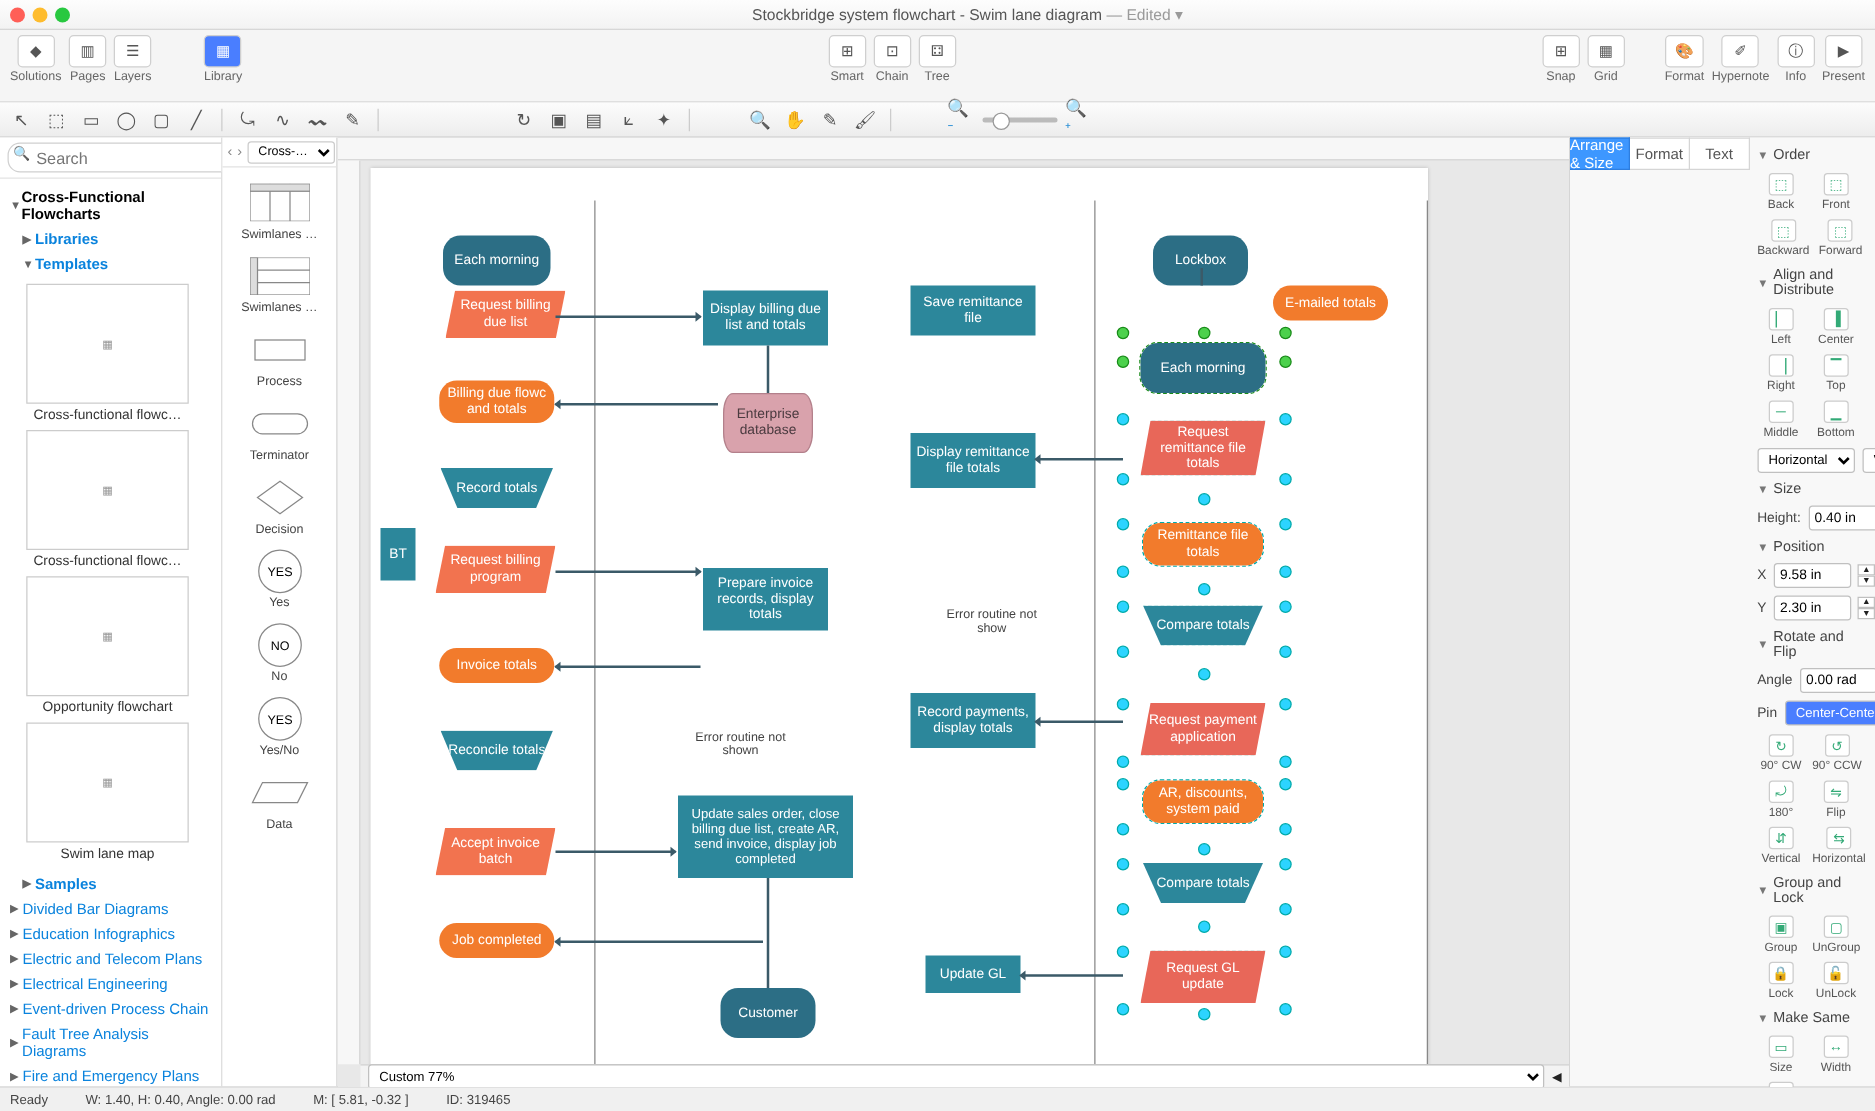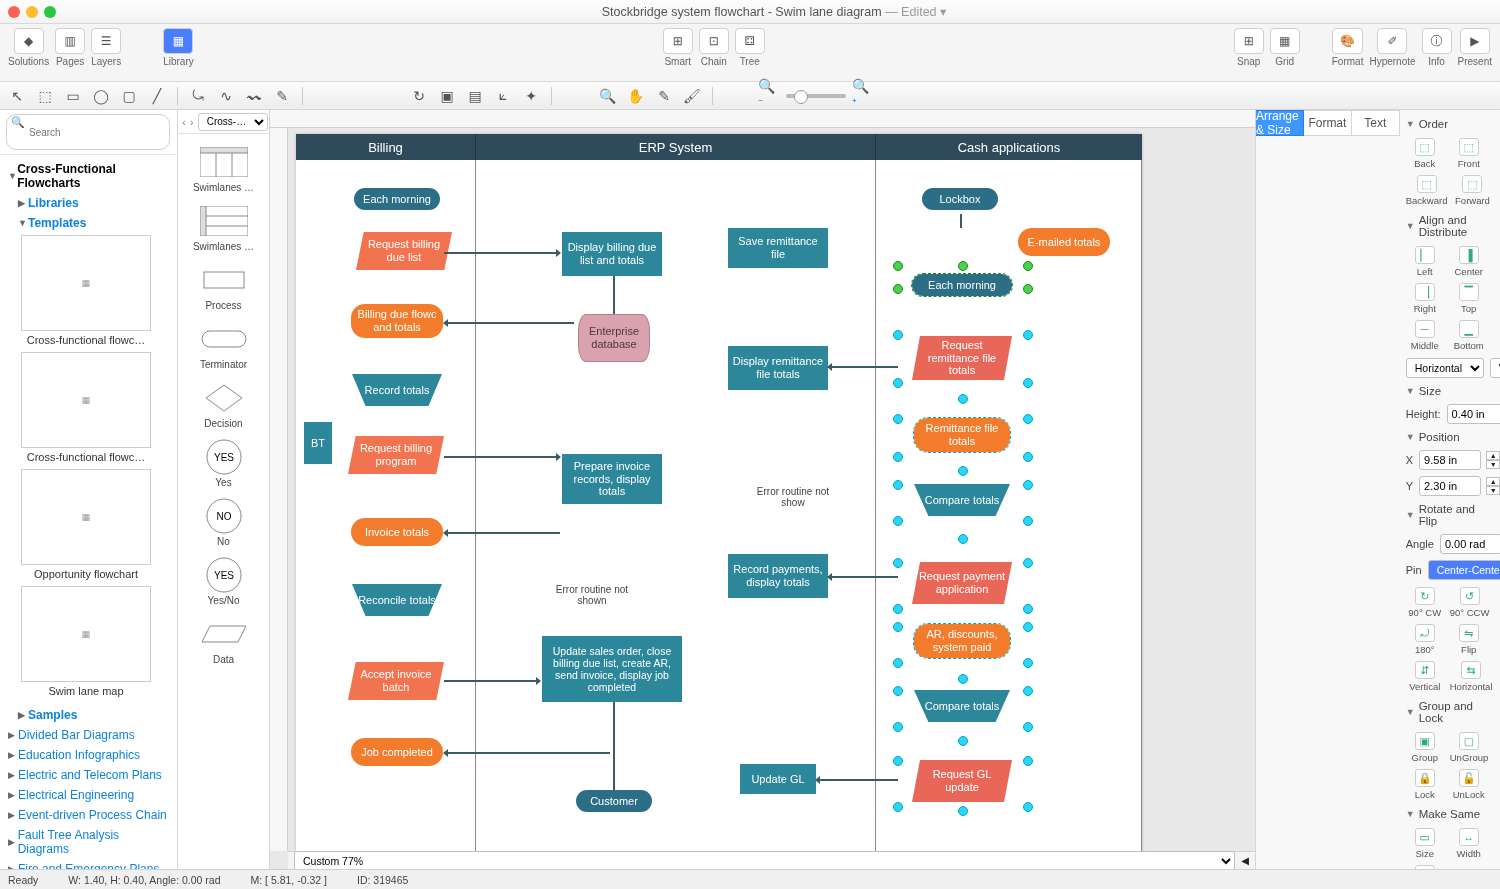--- a/index.html
+++ b/index.html
@@ -25,21 +25,21 @@
 .toolstrip{height:28px;background:linear-gradient(#fcfcfc,#ededed);border-bottom:1px solid #d5d5d5;display:flex;align-items:center;padding:0 6px;gap:6px;}
 .tool{width:22px;height:20px;display:flex;align-items:center;justify-content:center;color:#555;border-radius:3px;font-size:14px;}
 .sep{width:1px;height:18px;background:#ccc;margin:0 3px;}
 .zoomslider{width:60px;height:4px;background:#bbb;border-radius:2px;position:relative;}
 .zoomslider::after{content:'';position:absolute;left:8px;top:-4px;width:12px;height:12px;border-radius:50%;background:#fff;border:1px solid #999;}
 
 
 .layout{display:flex;height:calc(100% - 24px - 58px - 28px - 20px);}
 .left-panel{width:178px;background:#fff;border-right:1px solid #d5d5d5;overflow:hidden;display:flex;flex-direction:column;}
 .search-row{display:flex;align-items:center;padding:4px 6px;border-bottom:1px solid #e4e4e4;}
-.search-input{flex:1;border:1px solid #d0d0d0;border-radius:10px;padding:2px 8px 2px 22px;height:36px;font-size:10px;color:#999;}
+.search-input{flex:1;border:1px solid #d0d0d0;border-radius:10px;padding:2px 8px 2px 22px;height:24px;font-size:13px;color:#999;}
 .search-wrap{position:relative;flex:1;}
 .search-wrap::before{content:'🔍';position:absolute;left:5px;top:2px;font-size:11px;color:#888;}
 .tree{padding:4px 4px;overflow:auto;}
 .tree-item{display:flex;align-items:center;padding:3px 4px;color:#0a83dd;font-size:12px;cursor:pointer;}
 .tree-item .arrow{width:10px;color:#666;font-size:9px;}
 .tree-item.bold{font-weight:600;}
 .tree-item.selected{color:#000;font-weight:600;}
 .thumb-grid{display:flex;flex-wrap:wrap;padding:4px 6px;gap:6px;}
 .thumb{width:160px;display:flex;flex-direction:column;align-items:center;gap:3px;}
 .thumb-box{width:130px;height:96px;background:#fff;border:1px solid #ccc;display:flex;align-items:center;justify-content:center;font-size:9px;color:#999;}
@@ -66,21 +66,21 @@
 .lane-header .hcell:last-child{border-right:none;}
 .lane-header .hcell.w1{flex:0 0 180px;}
 .lane-header .hcell.w2{flex:0 0 400px;}
 .lane-header .hcell.w3{flex:0 0 266px;}
 .lanes{position:absolute;top:26px;left:0;right:0;bottom:0;display:flex;}
 .lane{border-right:1px solid #888;}
 .lane.w1{width:180px;} .lane.w2{width:400px;} .lane.w3{width:266px;}
 
 
 .shape{position:absolute;display:flex;align-items:center;justify-content:center;text-align:center;color:#fff;font-size:11px;line-height:1.15;padding:3px;}
-.pill{border-radius:14px;background:#2c6e85;height:22px;}
+.pill{border-radius:14px;background:#2c6e85;height:40px;}
 .manual{background:#f2734f;color:#fff;clip-path:polygon(8% 0,100% 0,92% 100%,0 100%);height:38px;}
 .rnd{border-radius:14px;background:#f27b2c;height:28px;}
 .proc{background:#2c879b;height:38px;}
 .trap{background:#2c879b;clip-path:polygon(0 0,100% 0,85% 100%,15% 100%);height:32px;}
 .db{background:#d9a2ac;border-radius:8px/16px;border:1px solid #b3808b;height:48px;color:#4a3a3f;}
 .small{background:#2c879b;width:28px;height:42px;font-size:11px;}
 .note{position:absolute;font-size:10px;color:#444;text-align:center;}
 
 .sel .shape,.sel .manual,.sel .trap{outline:1px dashed #0aa;}
 .handle{position:absolute;width:10px;height:10px;border-radius:50%;background:#2cd4ff;border:1px solid #0aa;}
@@ -393,25 +393,20 @@
           <div class="shape-label">Data</div>
         </div>
     </div>
   </div>
 
   <div class="canvas-wrap">
     <div class="hruler"></div>
     <div class="vruler"></div>
     <div class="canvas-scroll">
       <div class="page">
-        <div class="lane-header">
-          <div class="hcell w1">Billing</div>
-          <div class="hcell w2">ERP System</div>
-          <div class="hcell w3">Cash applications</div>
-        </div>
         <div class="lanes">
           <div class="lane w1"></div>
             <div class="lane w2"></div>
             <div class="lane w3"></div>
         </div>
 
         <div class="shape pill" style="left:58px;top:54px;width:86px">Each morning</div>
         <div class="shape manual" style="left:60px;top:98px;width:96px">Request billing due list</div>
         <div class="shape rnd" style="left:55px;top:170px;width:92px;height:34px">Billing due flowc and totals</div>
         <div class="shape trap" style="left:56px;top:240px;width:90px">Record totals</div>

